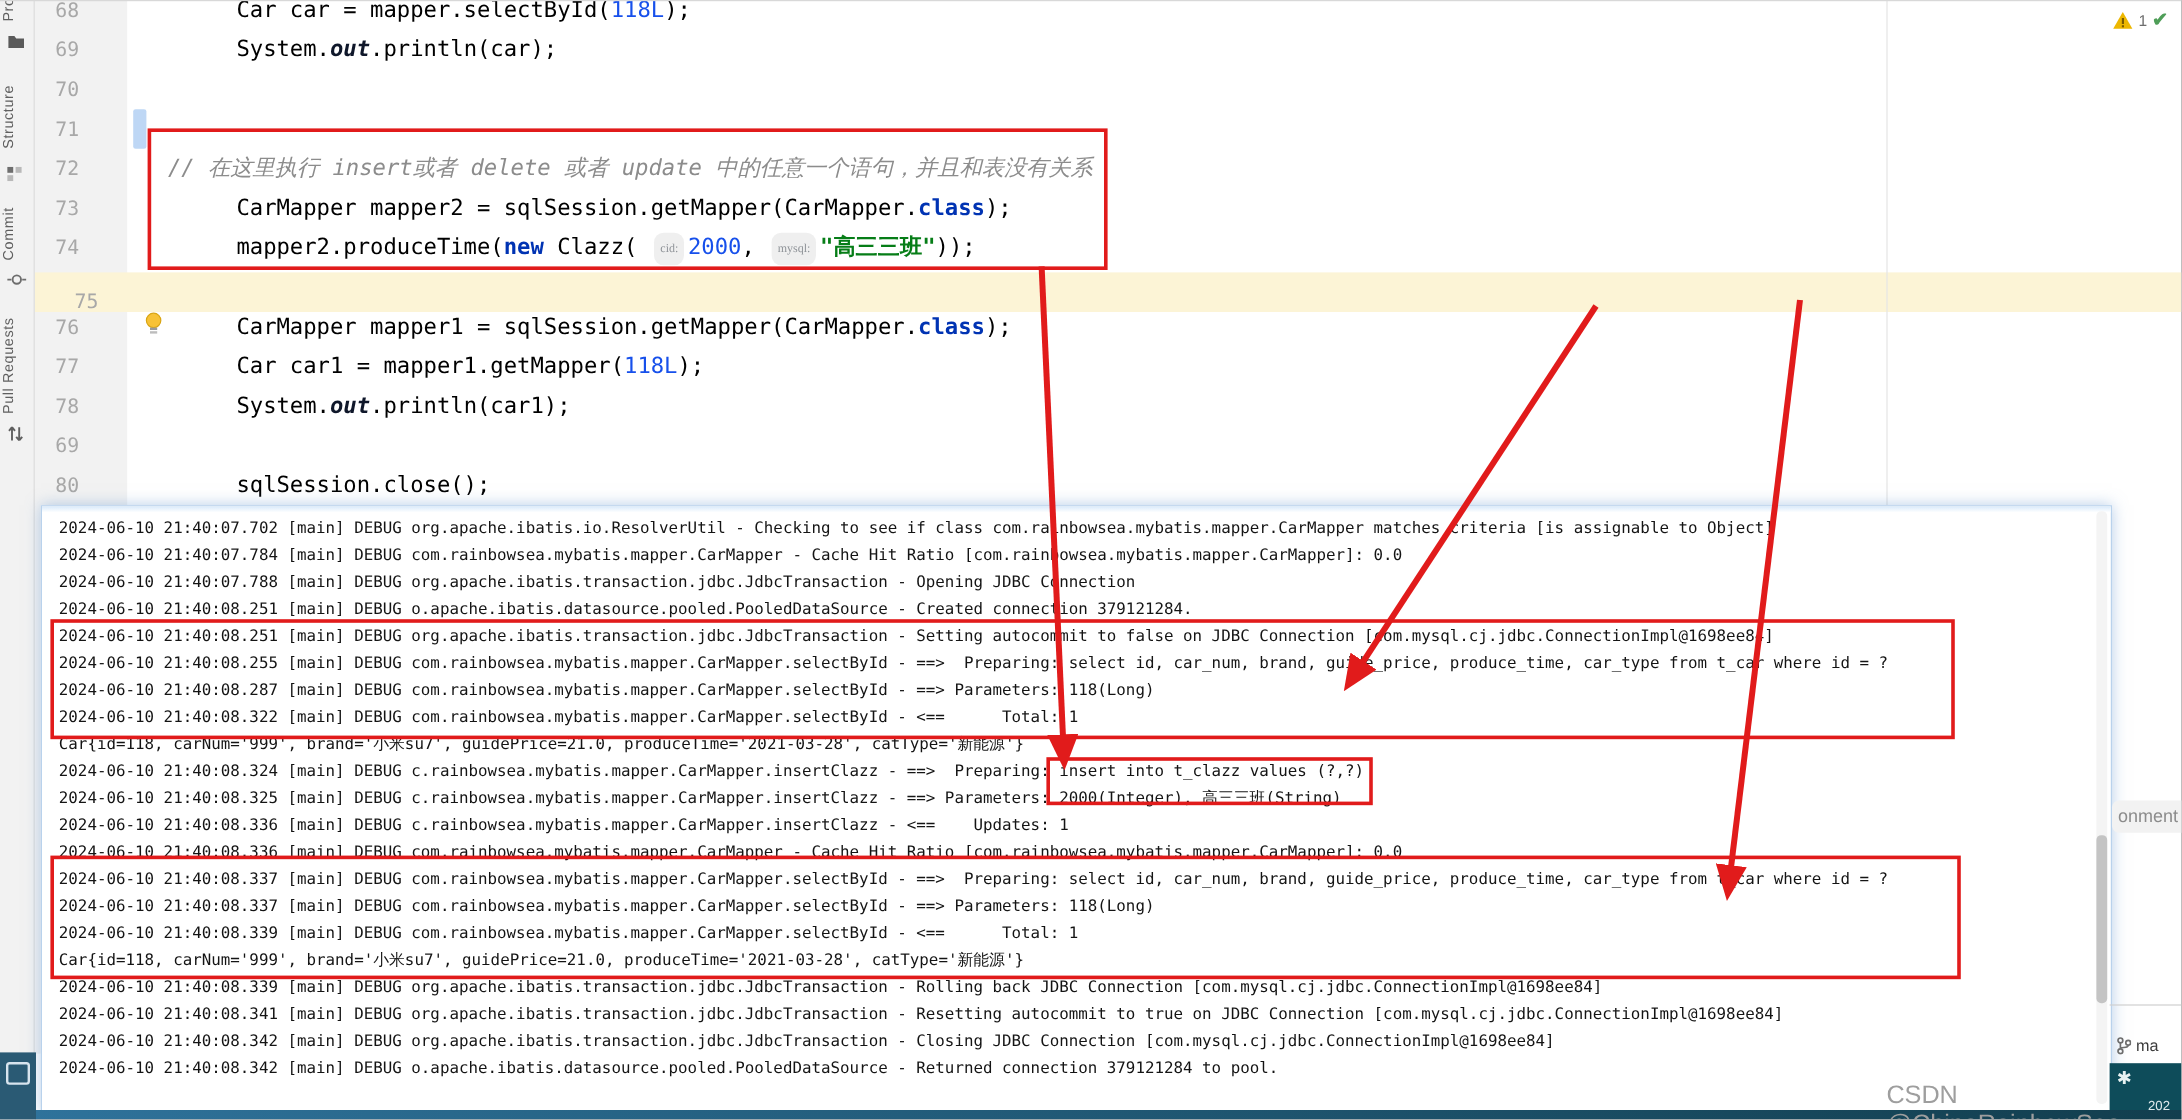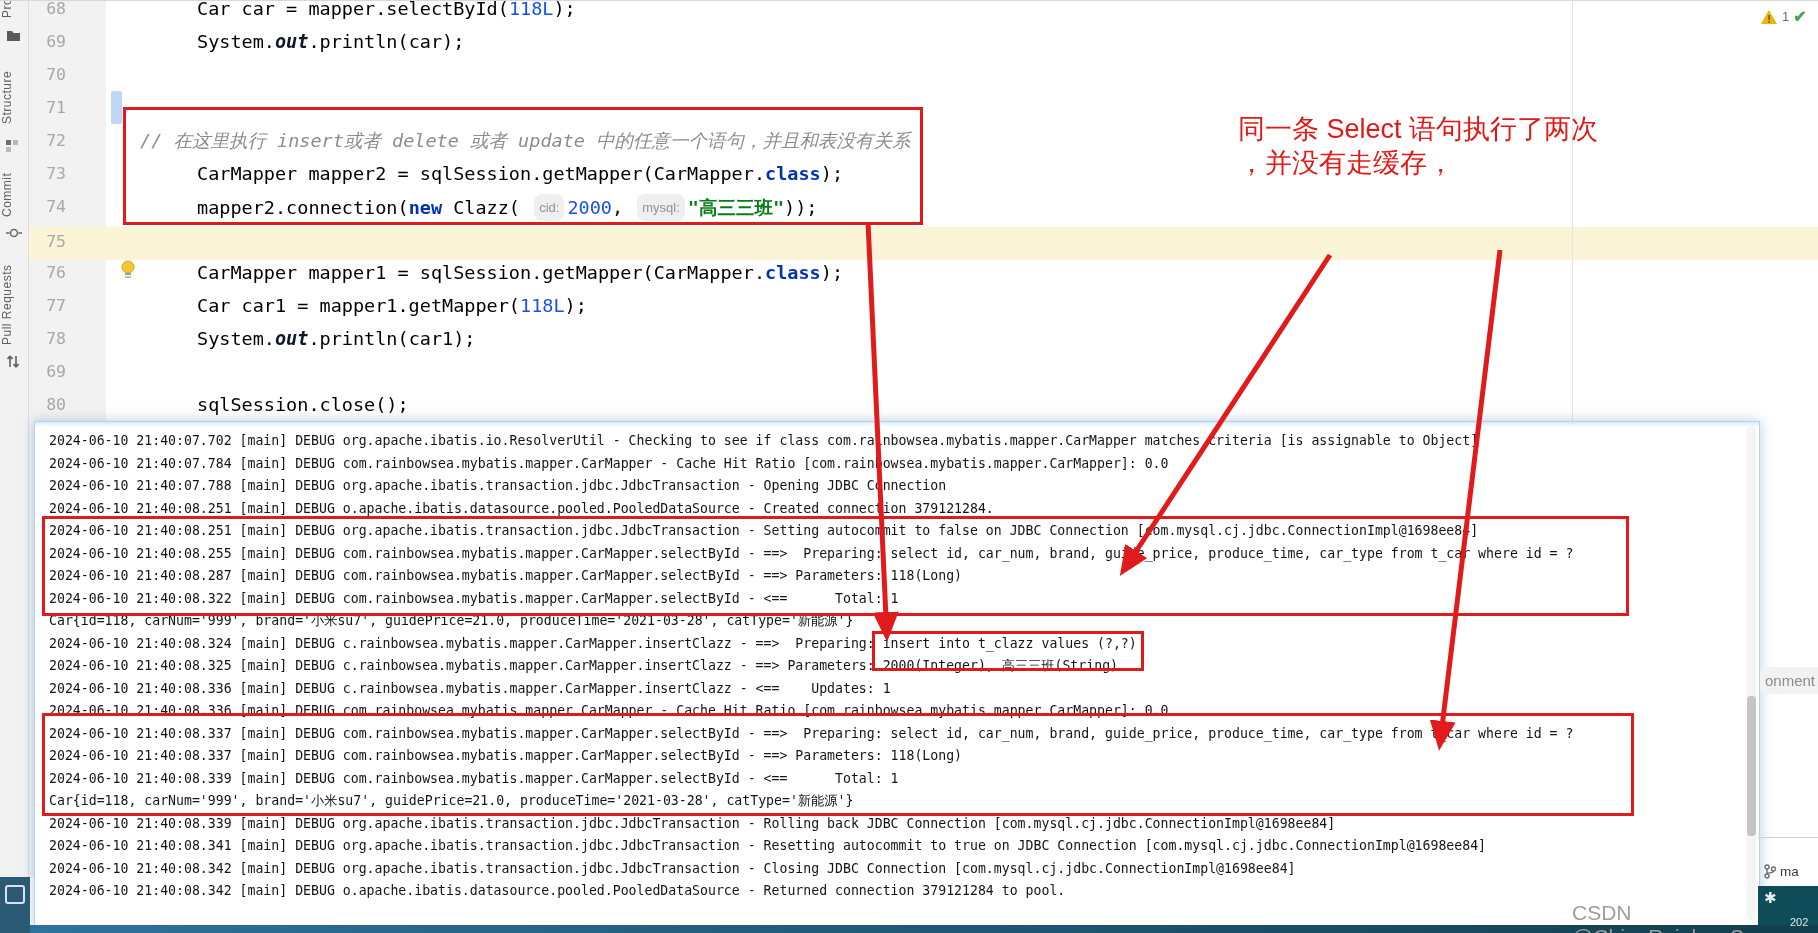--- a/index.html
+++ b/index.html
@@ -19,21 +19,21 @@
   .gnum{position:absolute;left:28px;width:38px;text-align:right;
         font-family:"DejaVu Sans Mono",monospace;font-size:16.5px;color:#a8a8a8;z-index:2;}
   .crow{position:absolute;white-space:pre;font-family:"DejaVu Sans Mono",monospace;
         font-size:18.5px;line-height:25px;color:#000;z-index:2;}
   .crow .p{color:#000;}
   .crow .n{color:#1750eb;}
   .crow .k{color:#0033b3;font-weight:bold;}
   .crow .s{color:#067d17;font-weight:bold;}
   .crow .f{color:#0f172a;font-style:italic;font-weight:bold;}
   .crow .cm{color:#8c8c8c;font-style:italic;}
-  .crow .h{display:inline-block;font-family:Liberation Sans, sans-serif;font-size:13px;
+  .crow .h{display:inline-block;font-family:Liberation Serif, serif;font-size:10px;
            color:#8f9398;background:#efefef;border-radius:8px;padding:1px 5px;margin:0 3px;
            vertical-align:2px;font-style:normal;font-weight:normal;}
   .changemark{position:absolute;left:111px;top:91px;width:11px;height:33px;background:#bed7f5;
               border-radius:2px;z-index:2;}
   .bulb{position:absolute;left:120px;top:260px;z-index:2;}
   
   .inspect{position:absolute;left:1760px;top:7px;z-index:4;display:flex;align-items:center;gap:4px;}
   .inspect .cnt{font-size:13px;color:#6e6e6e;}
   .inspect .ok{color:#4f9e58;font-size:16px;font-weight:bold;}
   
@@ -110,22 +110,22 @@
       <div class="crow" style="left: 197px; top: -4px;"><span class="p">Car car = mapper.selectById(</span><span class="n">118L</span><span class="p">);</span></div>
       <div class="gnum" style="top: 32px;">69</div>
       <div class="crow" style="left: 197px; top: 29px;"><span class="p">System.</span><span class="f">out</span><span class="p">.println(car);</span></div>
       <div class="gnum" style="top: 65px;">70</div>
       <div class="gnum" style="top: 98px;">71</div>
       <div class="gnum" style="top: 131px;">72</div>
       <div class="crow" style="left: 140px; top: 128px;"><span class="cm">// 在这里执行 insert或者 delete 或者 update 中的任意一个语句，并且和表没有关系</span></div>
       <div class="gnum" style="top: 164px;">73</div>
       <div class="crow" style="left: 197px; top: 161px;"><span class="p">CarMapper mapper2 = sqlSession.getMapper(CarMapper.</span><span class="k">class</span><span class="p">);</span></div>
       <div class="gnum" style="top: 197px;">74</div>
-      <div class="crow" style="left: 197px; top: 194px;"><span class="p">mapper2.connection(</span><span class="k">new</span><span class="p"> Clazz( </span><span class="h">cid:</span><span class="n">2000</span><span class="p">, </span><span class="h">mysql:</span><span class="s">"高三三班"</span><span class="p">));</span></div>
-      <div class="gnum" style="top: 232px;">75</div>
+      <div class="crow" style="left: 197px; top: 194px;"><span class="p">mapper2.produceTime(</span><span class="k">new</span><span class="p"> Clazz( </span><span class="h">cid:</span><span class="n">2000</span><span class="p">, </span><span class="h">mysql:</span><span class="s">"高三三班"</span><span class="p">));</span></div>
+      <div class="gnum" style="top: 242px; margin-left: 16px;">75</div>
       <div class="gnum" style="top: 263px;">76</div>
       <div class="crow" style="left: 197px; top: 260px;"><span class="p">CarMapper mapper1 = sqlSession.getMapper(CarMapper.</span><span class="k">class</span><span class="p">);</span></div>
       <div class="gnum" style="top: 296px;">77</div>
       <div class="crow" style="left: 197px; top: 293px;"><span class="p">Car car1 = mapper1.getMapper(</span><span class="n">118L</span><span class="p">);</span></div>
       <div class="gnum" style="top: 329px;">78</div>
       <div class="crow" style="left: 197px; top: 326px;"><span class="p">System.</span><span class="f">out</span><span class="p">.println(car1);</span></div>
       <div class="gnum" style="top: 362px;">69</div>
       <div class="gnum" style="top: 395px;">80</div>
       <div class="crow" style="left: 197px; top: 392px;"><span class="p">sqlSession.close();</span></div>
     </div>
@@ -175,24 +175,20 @@
       </div>
     <div class="ctrack"></div>
     <div class="cthumb"></div>
   </div>
 
   <div class="redbox rb-code"></div>
   <div class="redbox rb-log1"></div>
   <div class="redbox rb-insert"></div>
   <div class="redbox rb-log2"></div>
 
-  <div class="rednote">
-    <div>同一条 Select 语句执行了两次</div>
-    <div>，并没有走缓存，</div>
-  </div>
 
   <svg class="arrows">
     <defs>
       <marker id="ah" markerWidth="6" markerHeight="5.2" refX="1.2" refY="2.6" orient="auto" markerUnits="strokeWidth">
         <path d="M0,0 L6,2.6 L0,5.2 z" fill="#e11b1b"></path>
       </marker>
     </defs>
     <line x1="868" y1="222" x2="886" y2="618" stroke="#e11b1b" stroke-width="5" marker-end="url(#ah)"></line>
     <line x1="1330" y1="255" x2="1133" y2="556" stroke="#e11b1b" stroke-width="5" marker-end="url(#ah)"></line>
     <line x1="1500" y1="250" x2="1442" y2="727" stroke="#e11b1b" stroke-width="5" marker-end="url(#ah)"></line>

